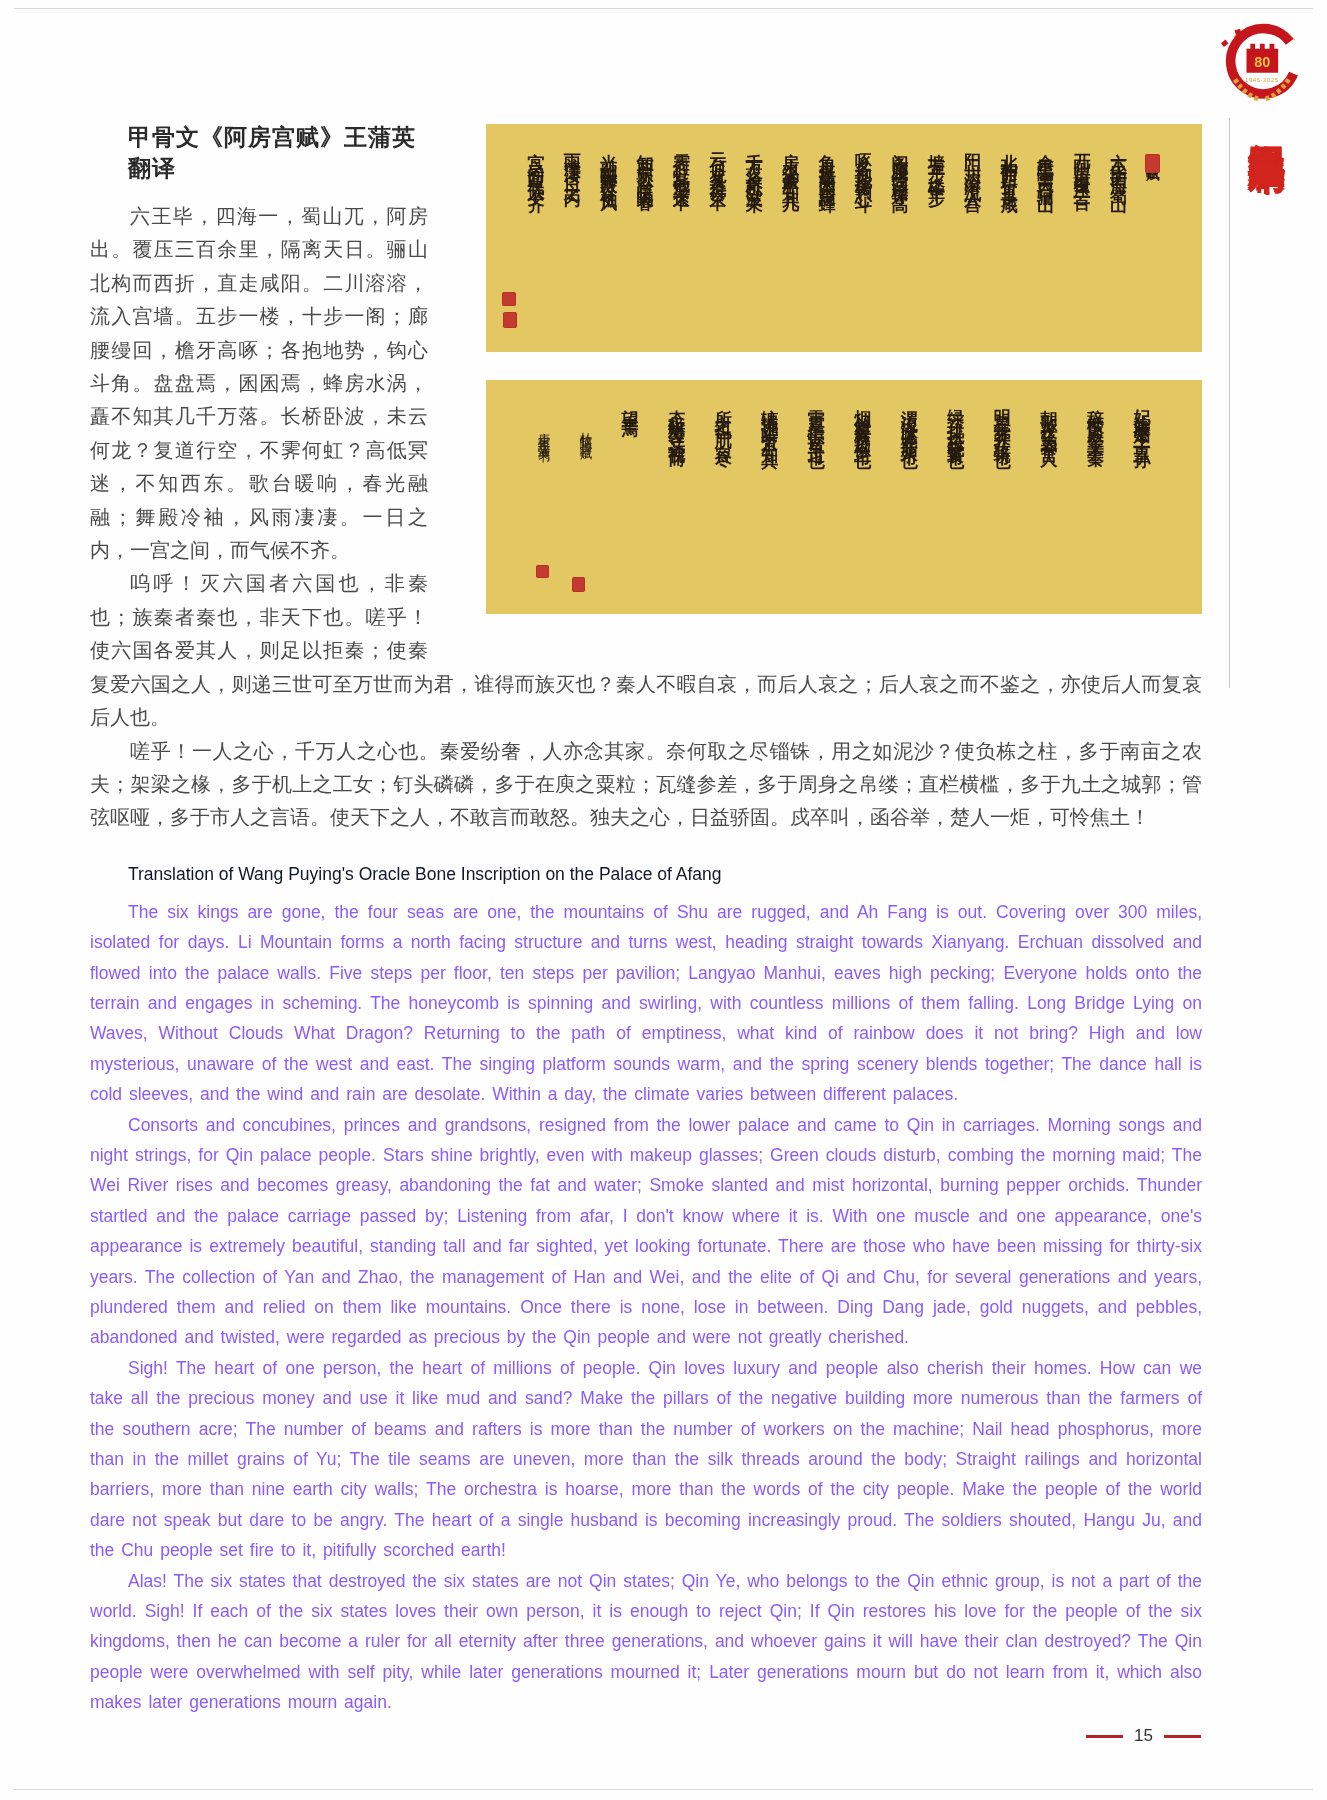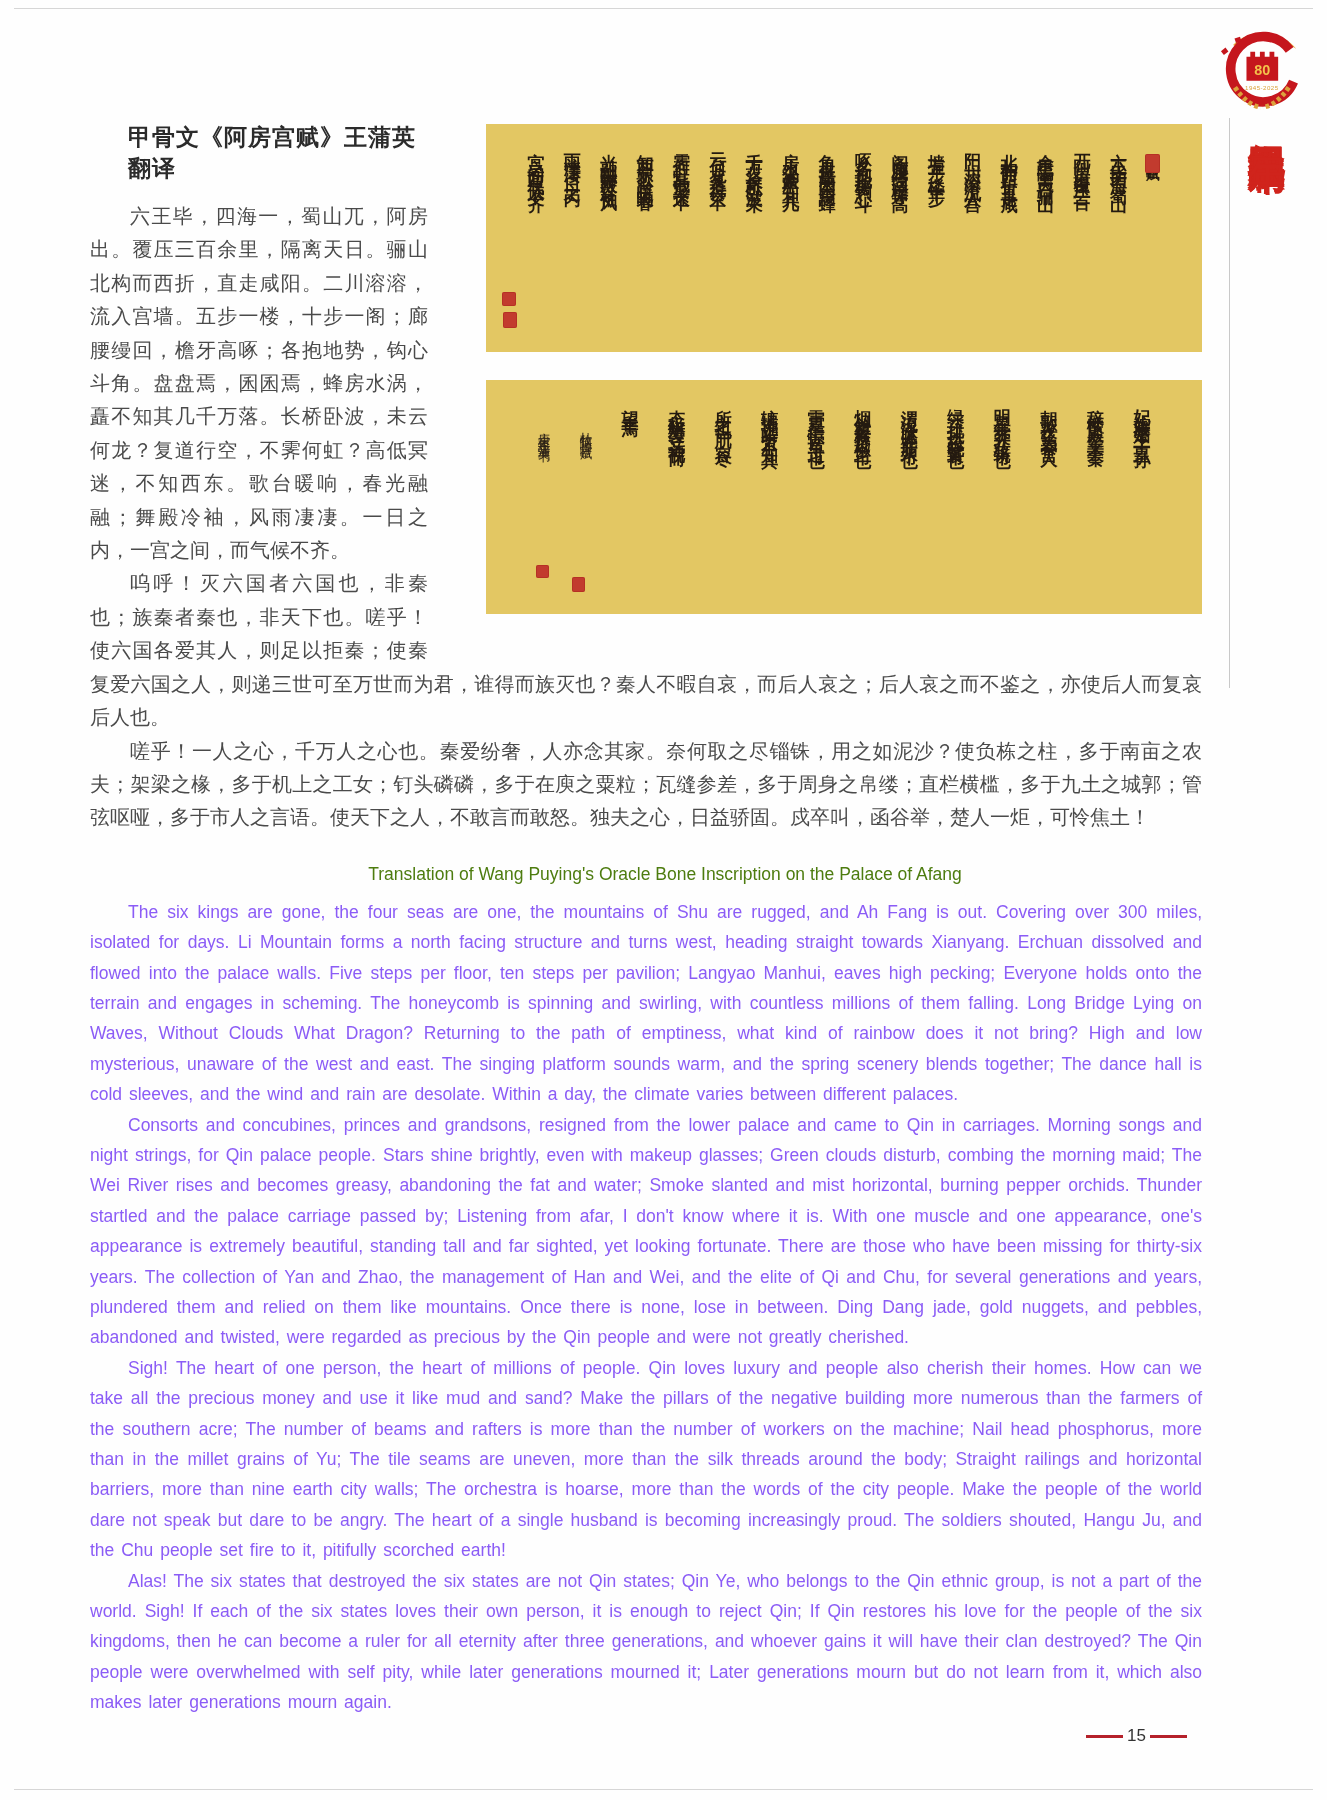--- a/index.html
+++ b/index.html
@@ -13,37 +13,37 @@
   .edge-bottom{top:1789px;}
 
   
   .sidebar-sep{position:absolute;left:1229px;top:118px;width:1px;height:570px;background:#c9c9c9;}
   .vertical-banner{
     position:absolute;left:1240px;top:114px;height:600px;width:52px;
     writing-mode:vertical-rl;text-orientation:upright;
     font-size:37px;font-weight:700;letter-spacing:1px;line-height:52px;
     color:#d0241c;font-family:"Liberation Serif","DejaVu Serif",serif;
   }
-  .logo-box{position:absolute;left:1208px;top:24px;width:100px;height:96px;}
+  .logo-box{position:absolute;left:1208px;top:16px;width:100px;height:96px;}
 
   
   .content{position:absolute;left:90px;top:116px;width:1112px;color:#474747;}
   .article-title{
     font-family:"Liberation Sans","DejaVu Sans",sans-serif;
     font-size:23px;font-weight:700;color:#2b2b2b;
     margin:6px 0 16px 38px;letter-spacing:1px;
   }
   .cn-par{
     margin:0;font-size:20px;line-height:33.4px;text-align:justify;
     text-indent:2em;color:#4a4a4a;
   }
   .en-block{clear:both;margin-top:24px;}
   .en-heading{
     margin:0 0 8px 0;font-family:"Liberation Sans","DejaVu Sans",sans-serif;
-    font-size:17.5px;color:#4d7c0f;text-indent:38px;line-height:30px;text-align:center;
+    font-size:17.5px;color:#0f172a;text-indent:38px;line-height:30px;
   }
   .en-par{
     margin:0;font-family:"Liberation Sans","DejaVu Sans",sans-serif;
     font-size:17.5px;line-height:30.4px;color:#8b5cf6;
     text-align:justify;text-indent:38px;word-spacing:2px;
   }
 
   
   .cal-stack{
     float:right;width:716px;margin:8px 0 30px 58px;
@@ -67,21 +67,21 @@
     font-size:12.5px;letter-spacing:3px;font-weight:400;color:#2d2217;
     padding-top:26px;
   }
   .seal{
     position:absolute;background:#c23b2e;border-radius:2px;
     box-shadow:0 0 0 1px rgba(160,30,20,.35) inset;
   }
 
   
   .pageno{
-    position:absolute;left:1086px;top:1726px;display:flex;align-items:center;gap:4px;
+    position:absolute;left:1086px;top:1726px;display:flex;align-items:center;gap:11px;
     font-family:"Liberation Sans","DejaVu Sans",sans-serif;
   }
   .pn-dash{width:37px;height:3px;background:#b5212a;}
   .pn-num{font-size:17px;color:#333;}
 </style>
 </head>
 <body>
 
 <div class="edge-line edge-top"></div>
 <div class="edge-line edge-bottom"></div>

